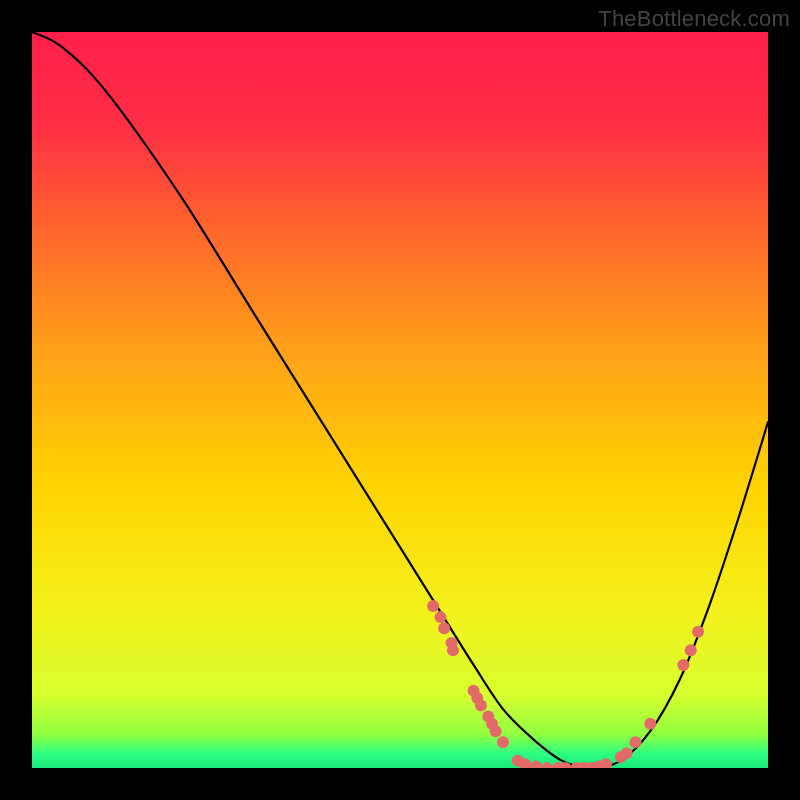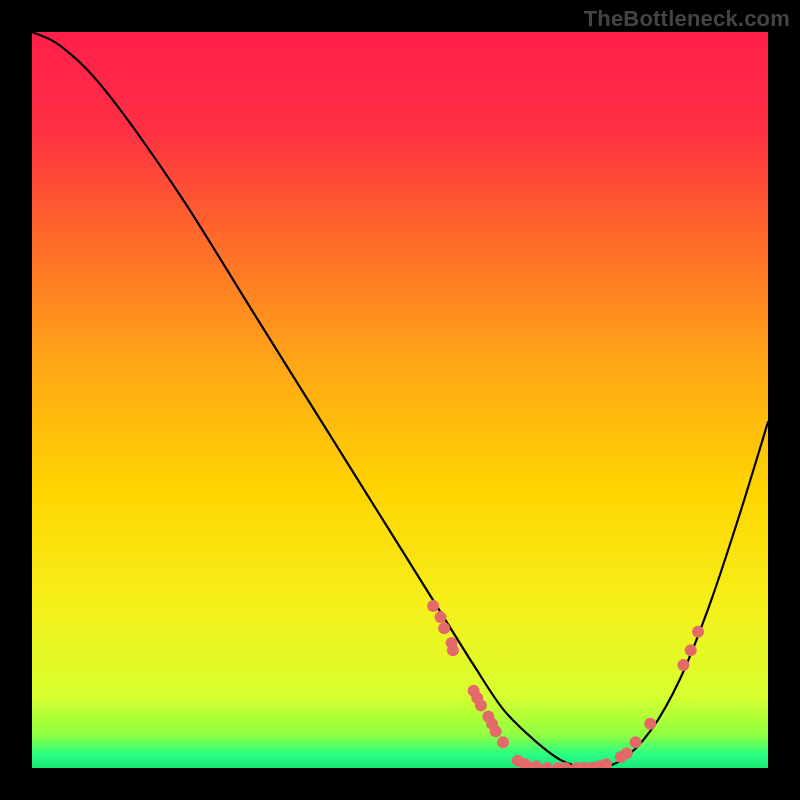--- a/index.html
+++ b/index.html
@@ -18,21 +18,21 @@
     width: 736px;
     height: 736px;
     background: #000;
   }
   .watermark {
     position: absolute;
     top: 6px;
     right: 10px;
     color: #444;
     font-size: 22px;
-    font-weight: 700;
+    font-weight: 400;
     letter-spacing: 0.2px;
     z-index: 20;
   }
   svg {
     position: absolute;
     left: 32px;
     top: 32px;
     width: 736px;
     height: 736px;
     z-index: 10;

